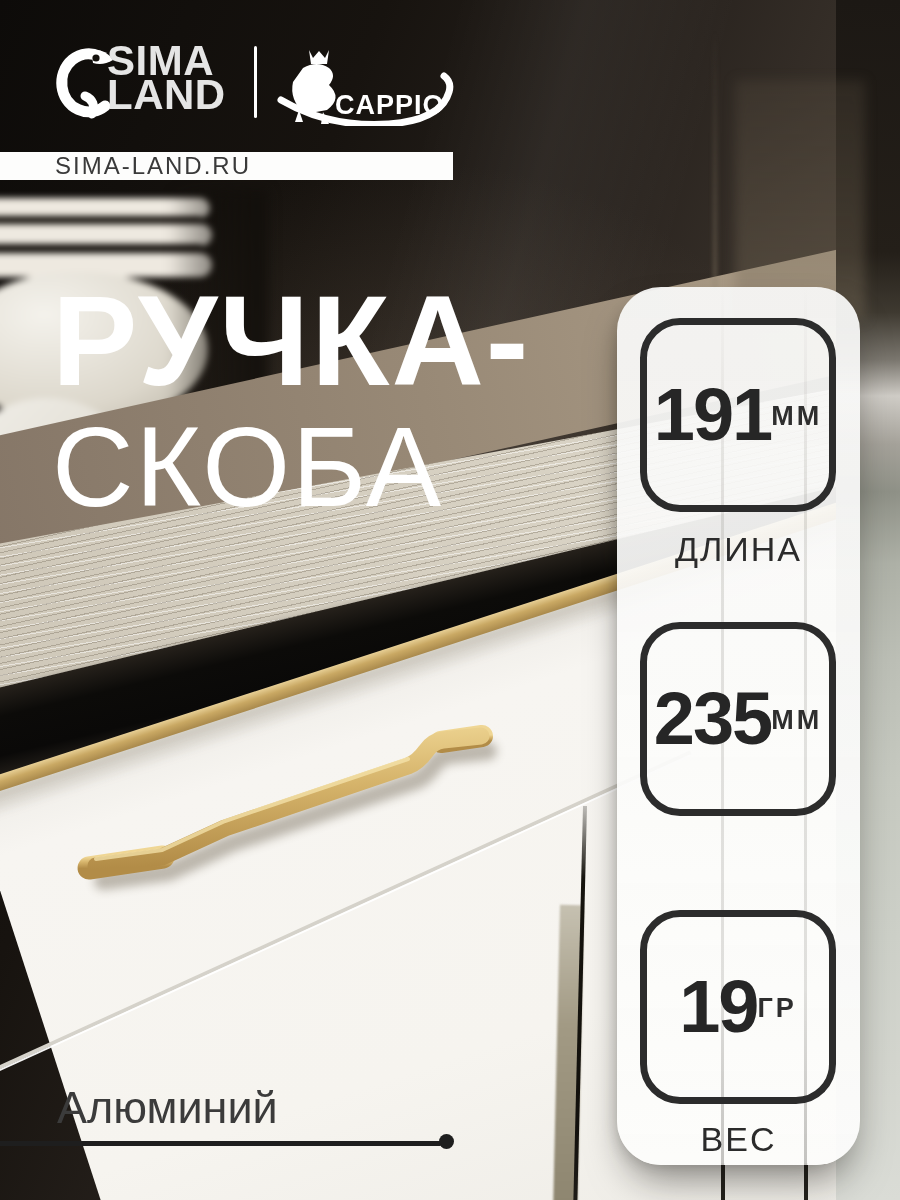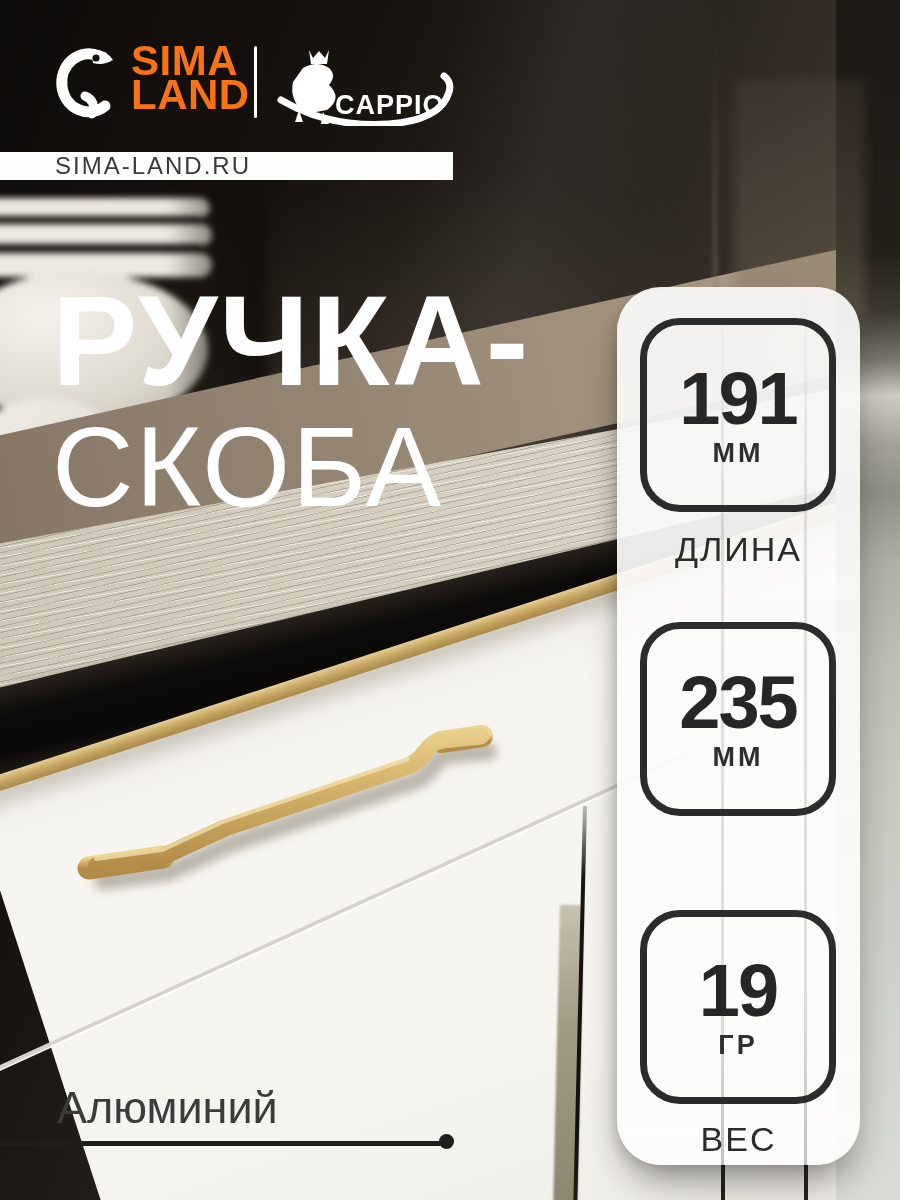--- a/index.html
+++ b/index.html
@@ -72,30 +72,30 @@
   .handle-shadow{filter:blur(5px);opacity:0.33;}
 
   
   .panel{left:617px;top:287px;width:243px;height:878px;border-radius:44px;
     background:linear-gradient(180deg,rgba(247,247,246,0.95) 0%,rgba(251,251,250,0.92) 50%,rgba(252,252,251,0.95) 100%);
     box-shadow:0 22px 38px -10px rgba(18,15,12,0.5), -10px 6px 22px -16px rgba(18,15,12,0.35);
     overflow:hidden;}
   .panel .seam{top:0;height:100%;width:3px;
     background:linear-gradient(180deg,rgba(160,158,150,0) 0%,rgba(150,148,140,0.25) 25%,rgba(150,148,140,0.28) 80%,rgba(110,108,102,0.4) 100%);}
   .spec-box{position:absolute;left:23px;width:196px;height:194px;border:7px solid #2c2c2c;border-radius:40px;
-    display:flex;flex-direction:column;align-items:center;justify-content:center;}
+    display:flex;flex-direction:row;align-items:center;justify-content:center;}
   .spec-value{position:static;font-size:74px;font-weight:800;letter-spacing:-2px;color:#262626;line-height:1;}
   .spec-unit{position:static;font-size:27px;font-weight:600;letter-spacing:3px;color:#2e2e2e;margin-top:2px;}
   .spec-label{position:absolute;left:0;width:100%;text-align:center;
     font-size:34px;font-weight:500;letter-spacing:2px;color:#2b2b2b;}
 
   
   .logos{left:55px;top:40px;width:420px;height:86px;}
   .sima-icon{left:0;top:4px;}
-  .sima-text{left:76px;top:4px;font-weight:800;color:#f97316;font-size:42px;line-height:0.82;letter-spacing:0.5px;}
+  .sima-text{left:52px;top:4px;font-weight:800;color:#e5e5e5;font-size:42px;line-height:0.82;letter-spacing:0.5px;}
   .sima-text span{position:static;display:block;}
   .logo-divider{left:199px;top:6px;width:3px;height:72px;background:#fff;border-radius:2px;}
   .cappio{left:214px;top:0;width:200px;height:86px;}
   .cappio-text{left:66px;top:30px;font-weight:800;color:#fff;font-size:27px;letter-spacing:1px;margin-top:20px;}
 
   .banner{left:0;top:152px;width:453px;height:28px;background:#fdfdfc;}
   .banner span{position:static;}
   .banner{display:flex;align-items:center;padding-left:55px;
     font-size:24px;font-weight:500;letter-spacing:2px;color:#3a3a3a;}
 

